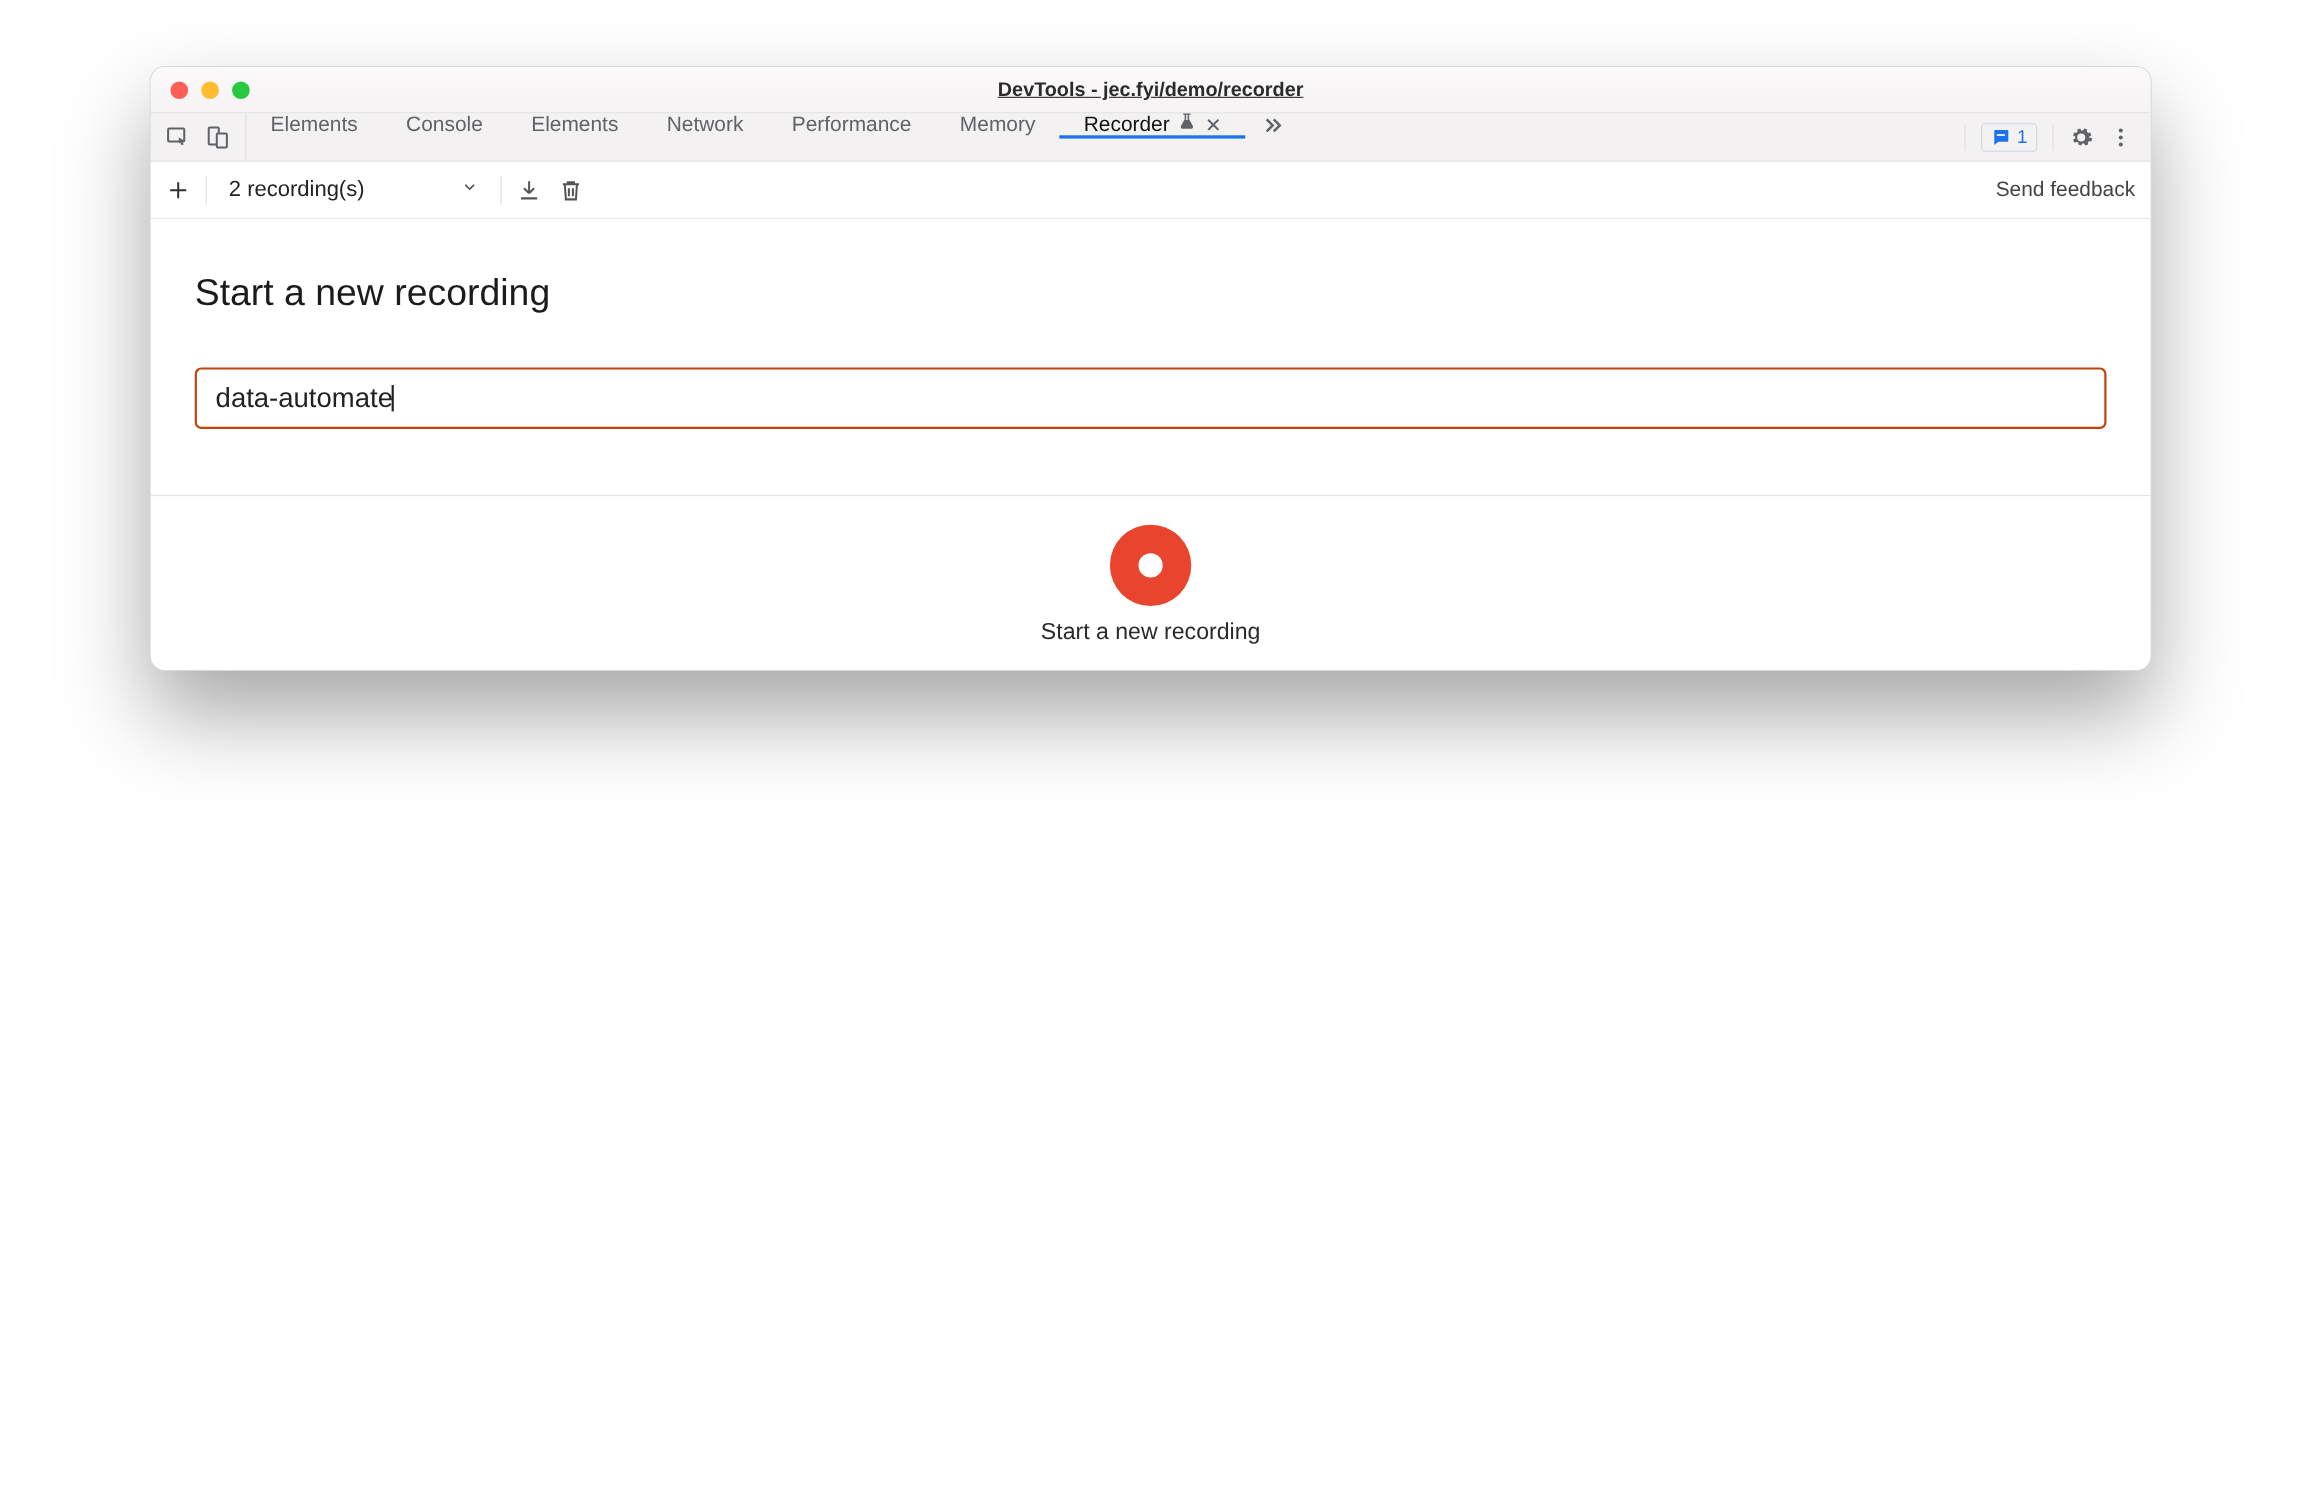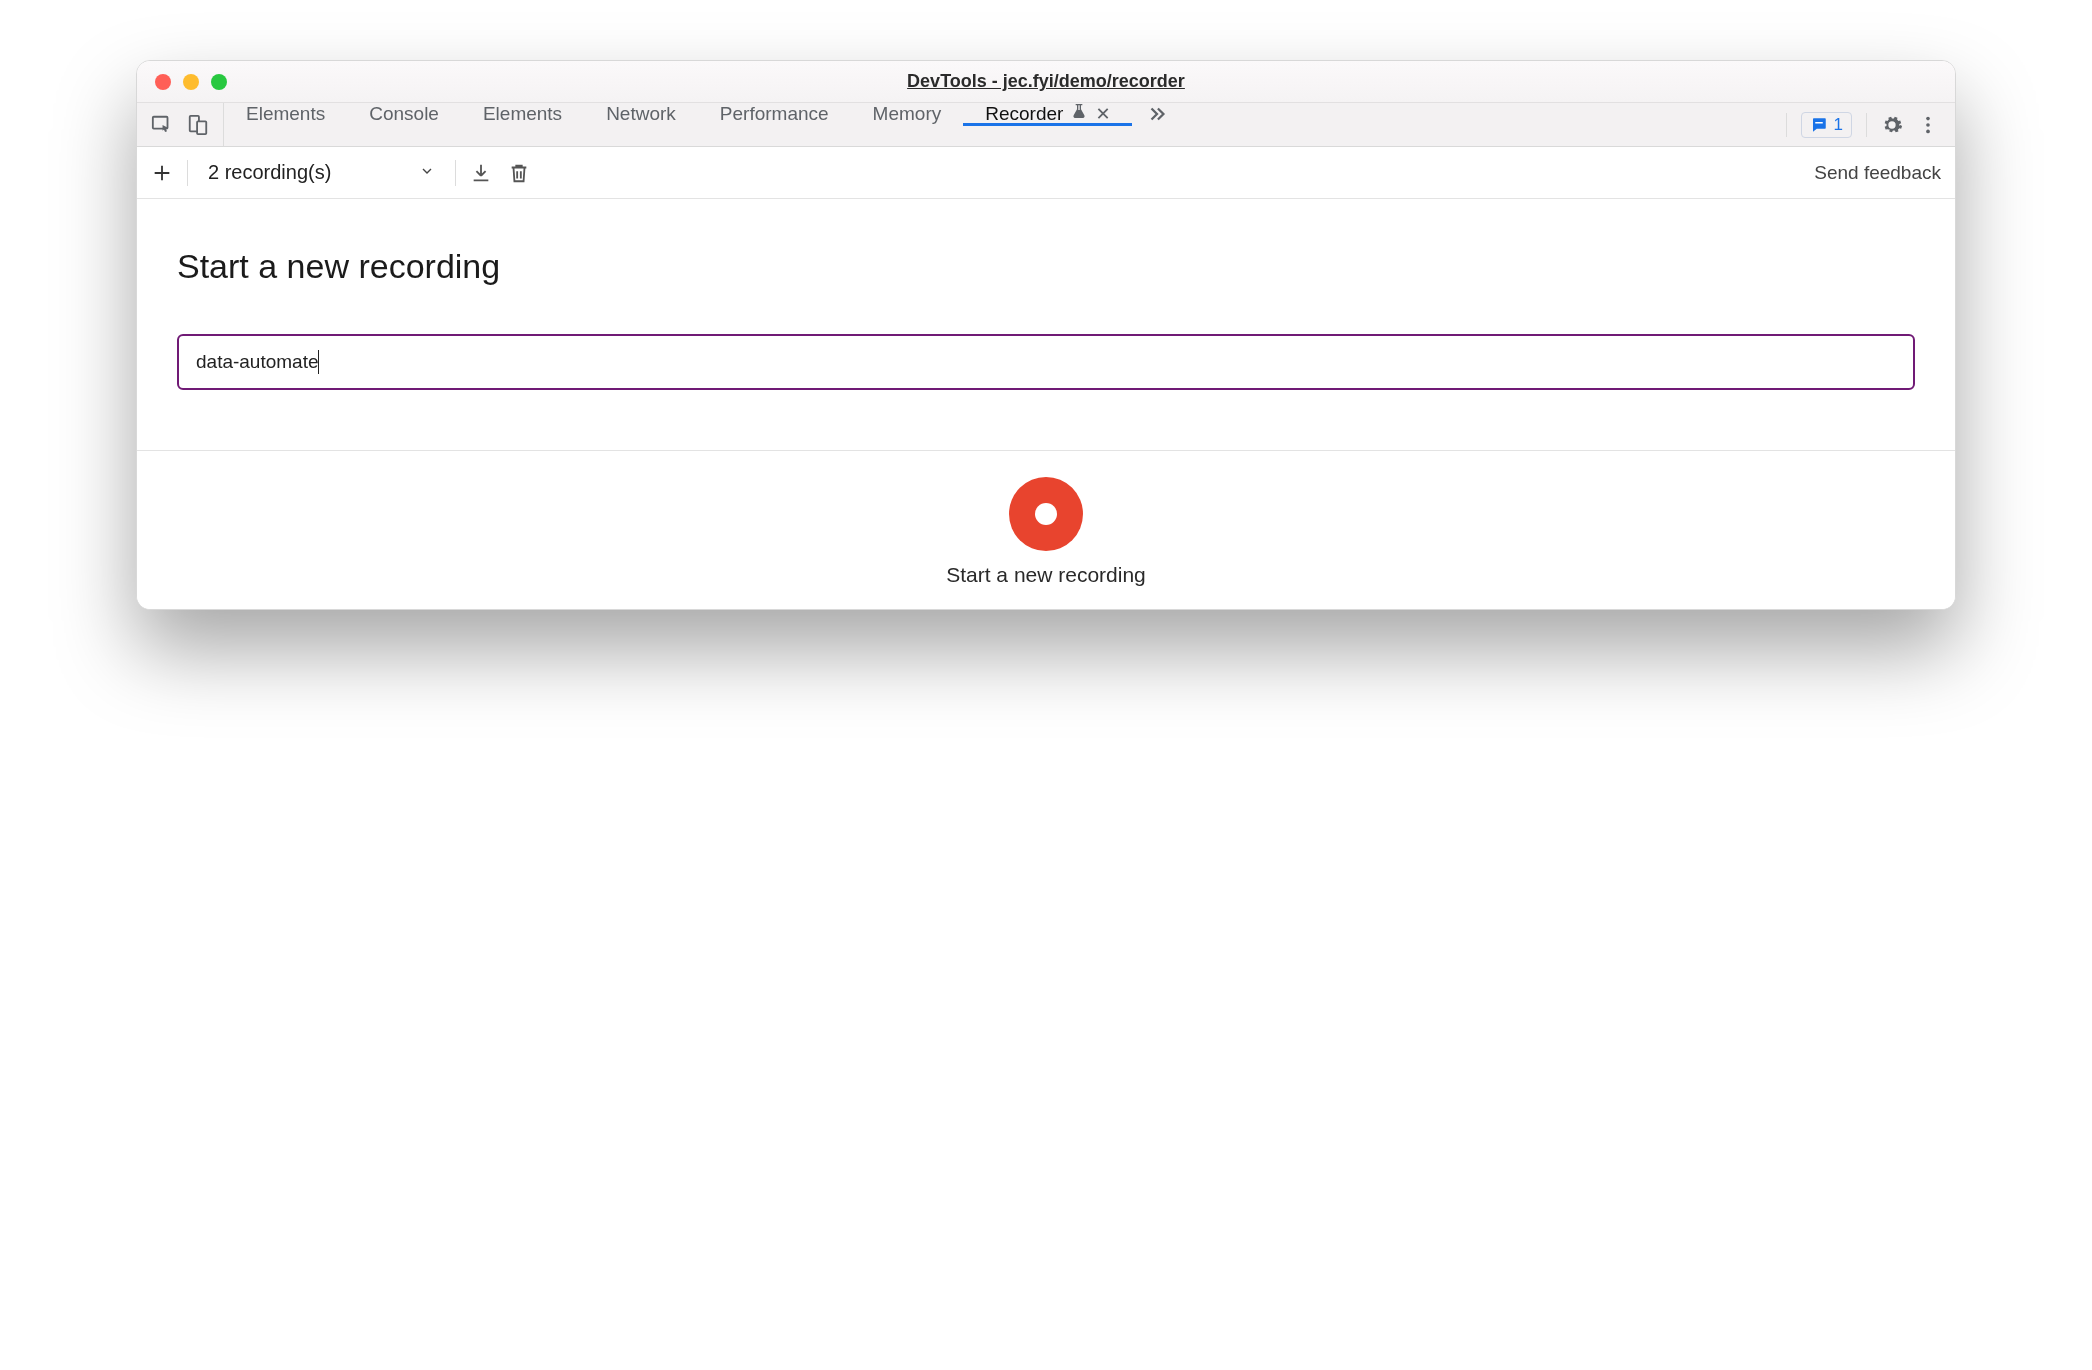--- a/index.html
+++ b/index.html
@@ -95,22 +95,22 @@
     }
     .input{
       width:100%; height:56px; border:1px solid #d7d7d7; border-radius:6px;
       font-size:21px; padding:0 18px; color:#222; outline:none; background:#fff;
     }
     .caret{ display:inline-block; width:1.5px; height:24px; background:#222; vertical-align:middle; margin-left:-1px; animation:blink 1s step-end infinite;}
     @keyframes blink{50%{opacity:0;}}
     .field-group{ margin-bottom:54px;}
     .input-fake{
       display:flex; align-items:center;
-      width:100%; height:56px; border:2px solid #701a75; border-radius:6px;
-      font-size:19px; padding:0 17px; color:#222; background:#fff;
+      width:100%; height:56px; border:2px solid #c2410c; border-radius:6px;
+      font-size:25px; padding:0 17px; color:#222; background:#fff;
     }
     
     .footer{
       border-top:1px solid #e3e3e3; background:#fff;
       display:flex; flex-direction:column; align-items:center; justify-content:center;
       padding:26px 0 22px 0; gap:12px;
     }
     .record-btn{
       width:74px; height:74px; border-radius:50%; background:#e8442e;
       display:flex; align-items:center; justify-content:center; cursor:pointer;

